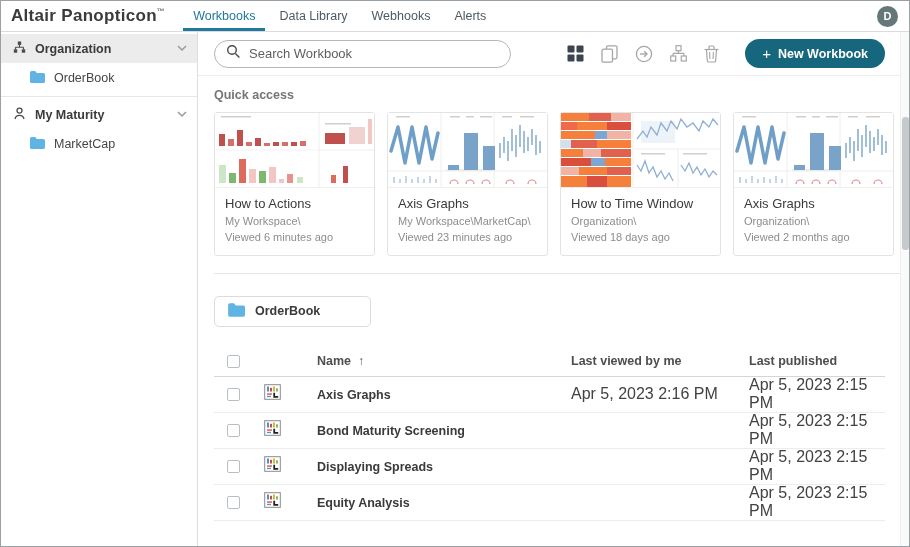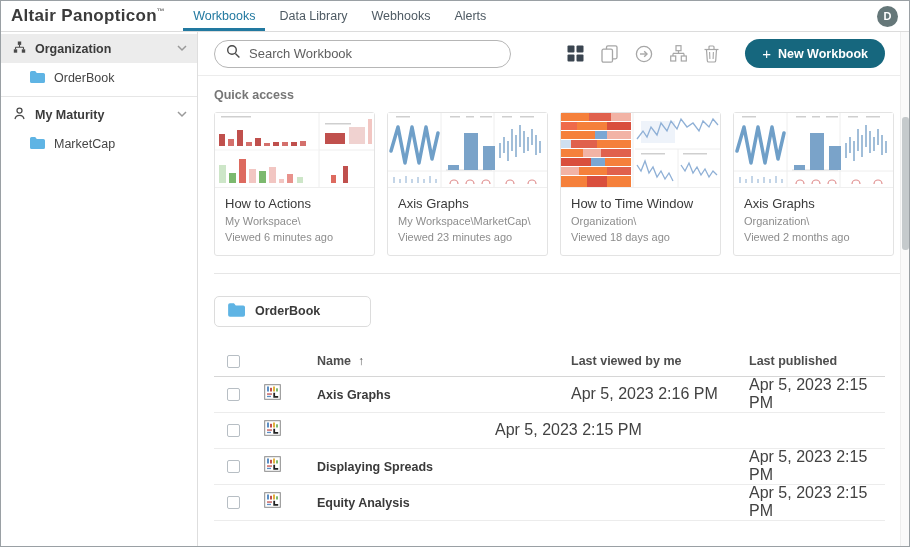--- a/index.html
+++ b/index.html
@@ -463,20 +463,21 @@
                     <rect x="3" y="2.5" width="2" height="5" fill="#5b8ec4"></rect>
                     <rect x="6" y="3.8" width="2" height="3.7" fill="#c0504d"></rect>
                     <rect x="9" y="2.5" width="2" height="5" fill="#e0b13f"></rect>
                     <rect x="12" y="4.3" width="2" height="3.2" fill="#7cb96e"></rect>
                     <rect x="3" y="9.4" width="5" height="1.3" fill="#c0504d"></rect>
                     <rect x="3" y="11.8" width="4" height="1.3" fill="#5b8ec4"></rect>
                     <path d="M10.2 8.8 v4 h4" stroke="#222" stroke-width="1.8" fill="none"></path>
                   </svg>
             </span>
               </div>
+            <div class="c-name"><span class="wb-name">Bond Maturity Screening</span></div>
             <div class="c-viewed"><span class="dt"></span></div>
             <div class="c-pub"><span class="dt">Apr 5, 2023 2:15 PM</span></div>
           </div>
 
           <div class="trow tdata">
             <div class="c-check">
                 <div class="cb"></div>
               </div>
             <div class="c-icon">
                 <span>

